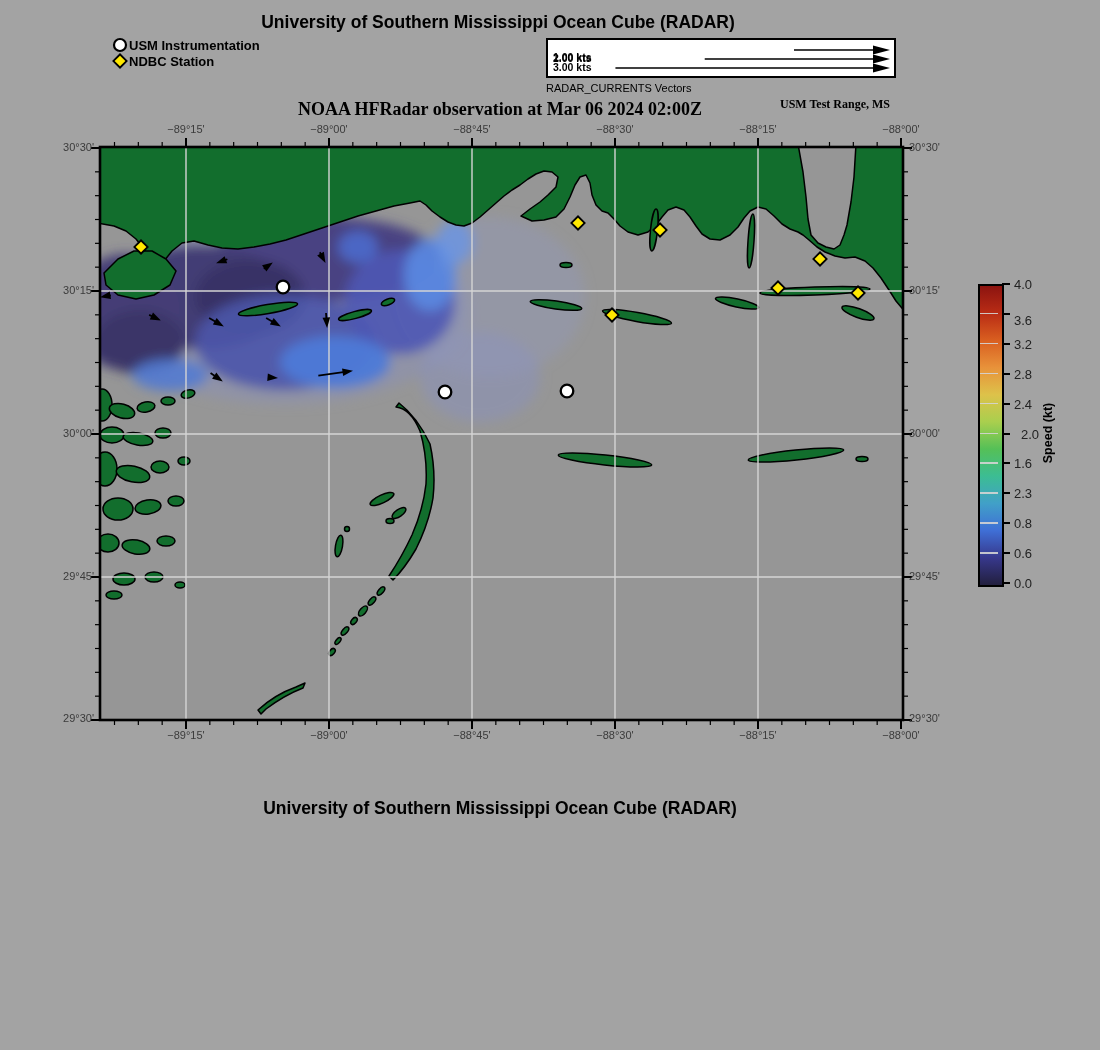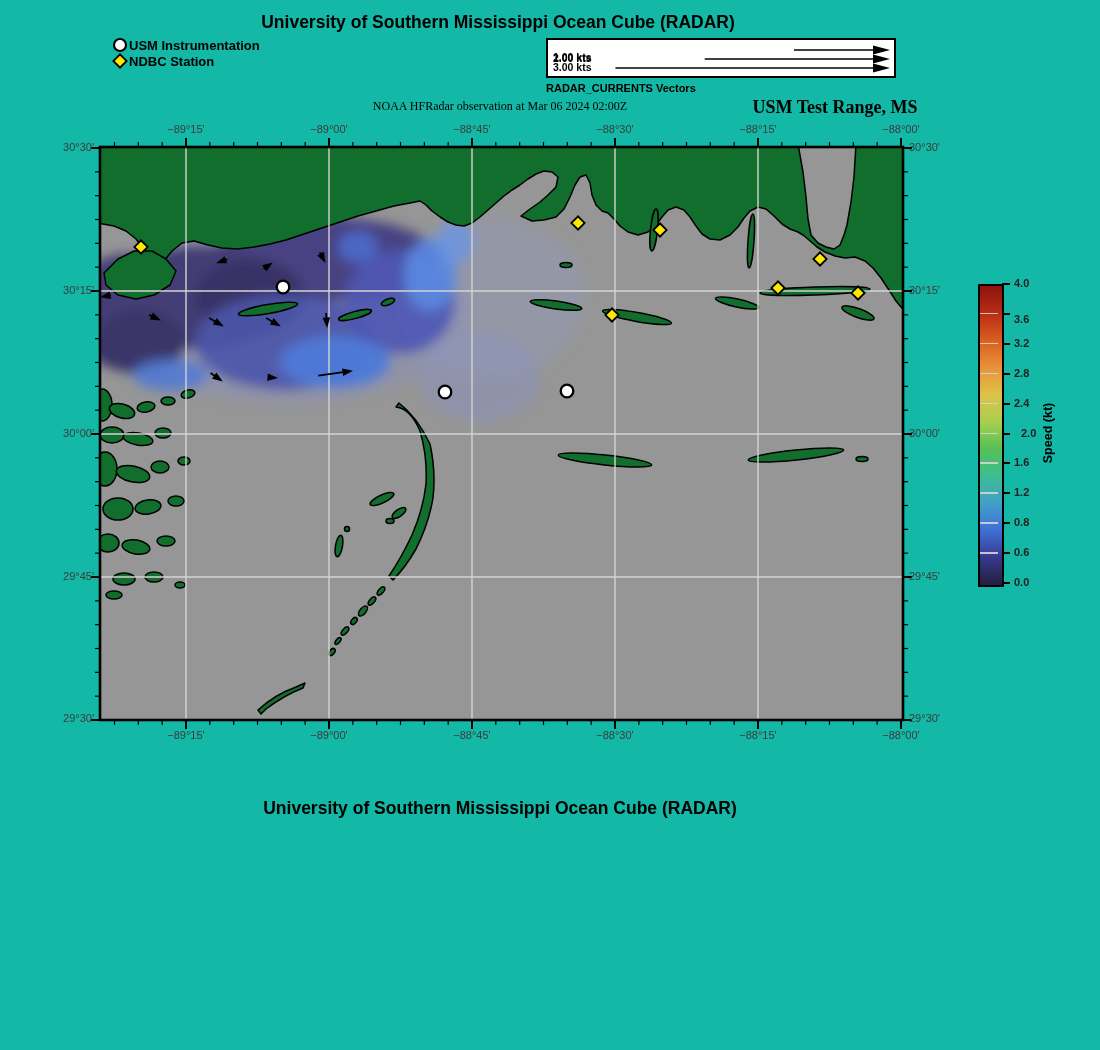--- a/index.html
+++ b/index.html
@@ -1,33 +1,33 @@
 <!DOCTYPE html>
 <html><head>
 <meta charset="utf-8">
 <style>
   html,body{margin:0;padding:0;background:#fff;}
-  #fig{position:relative;width:1100px;height:1050px;background:#14b8a6;overflow:hidden;
+  #fig{position:relative;width:1100px;height:1050px;background:#a3a3a3;overflow:hidden;
        font-family:"Liberation Sans","DejaVu Sans",sans-serif;}
   .abs{position:absolute;}
   .title{left:0;top:12px;width:996px;text-align:center;font-size:17.5px;font-weight:bold;color:#000;}
   .btitle{left:0;top:798px;width:1000px;text-align:center;font-size:17.5px;font-weight:bold;color:#000;}
   .subtitle{left:100px;top:99px;width:800px;text-align:center;
-            font-family:"Liberation Serif","DejaVu Serif",serif;font-size:12px;font-weight:normal;color:#000;}
+            font-family:"Liberation Serif","DejaVu Serif",serif;font-size:18px;font-weight:bold;color:#000;}
   .region{left:735px;top:97px;width:200px;text-align:center;
-          font-family:"Liberation Serif","DejaVu Serif",serif;font-size:18px;font-weight:bold;color:#000;}
+          font-family:"Liberation Serif","DejaVu Serif",serif;font-size:12px;font-weight:bold;color:#000;}
   .legend-label{left:129px;font-size:13px;font-weight:bold;color:#000;white-space:nowrap;}
   .vsbox{left:546px;top:38px;width:346px;height:36px;border:2.5px solid #000;background:#fff;}
   .vslabel{position:absolute;left:5px;font-size:10.5px;font-weight:bold;color:#000;line-height:9px;white-space:nowrap;}
-  .vstitle{left:546px;top:82px;font-size:11px;font-weight:bold;color:#000;white-space:nowrap;}
+  .vstitle{left:546px;top:82px;font-size:11px;font-weight:normal;color:#000;white-space:nowrap;}
   .ticklabel{font-size:11px;color:#3b3b3b;white-space:nowrap;}
   .cbar{left:978px;top:284px;width:22px;height:299px;border:2px solid #000;}
   .cbtick{background:#000;width:8px;height:2px;}
   .cbcross{height:1.5px;background:rgba(212,212,212,.9);}
-  .cblabel{font-size:11px;color:#222;white-space:nowrap;font-weight:bold;}
+  .cblabel{font-size:13px;color:#222;white-space:nowrap;}
   .cbtitle{left:1048px;top:433px;transform:translate(-50%,-50%) rotate(-90deg);
            font-size:12.5px;font-weight:bold;color:#000;white-space:nowrap;}
 </style>
 </head>
 <body>
 
 <div id="fig">
 
   <div class="abs title">University of Southern Mississippi Ocean Cube (RADAR)</div>
 
@@ -409,21 +409,21 @@
     <div class="abs cbcross" style="left: 980px; top: 402.6px; width: 18px;"></div>
     <div class="abs cblabel" style="left: 1014px; top: 396.6px;">2.4</div>
     <div class="abs cbtick" style="left: 1002px; top: 432.5px;"></div>
     <div class="abs cbcross" style="left: 980px; top: 432.5px; width: 18px;"></div>
     <div class="abs cblabel" style="left: 1014px; top: 426.5px; margin-left: 7px;">2.0</div>
     <div class="abs cbtick" style="left: 1002px; top: 462.4px;"></div>
     <div class="abs cbcross" style="left: 980px; top: 462.4px; width: 18px;"></div>
     <div class="abs cblabel" style="left: 1014px; top: 456.4px;">1.6</div>
     <div class="abs cbtick" style="left: 1002px; top: 492.3px;"></div>
     <div class="abs cbcross" style="left: 980px; top: 492.3px; width: 18px;"></div>
-    <div class="abs cblabel" style="left: 1014px; top: 486.3px;">1.2</div>
+    <div class="abs cblabel" style="left: 1014px; top: 486.3px;">2.3</div>
     <div class="abs cbtick" style="left: 1002px; top: 522.2px;"></div>
     <div class="abs cbcross" style="left: 980px; top: 522.2px; width: 18px;"></div>
     <div class="abs cblabel" style="left: 1014px; top: 516.2px;">0.8</div>
     <div class="abs cbtick" style="left: 1002px; top: 552.1px;"></div>
     <div class="abs cbcross" style="left: 980px; top: 552.1px; width: 18px;"></div>
     <div class="abs cblabel" style="left: 1014px; top: 546.1px;">0.6</div>
     <div class="abs cbtick" style="left: 1002px; top: 582px;"></div>
     <div class="abs cblabel" style="left: 1014px; top: 576px;">0.0</div>
   </div>
 

